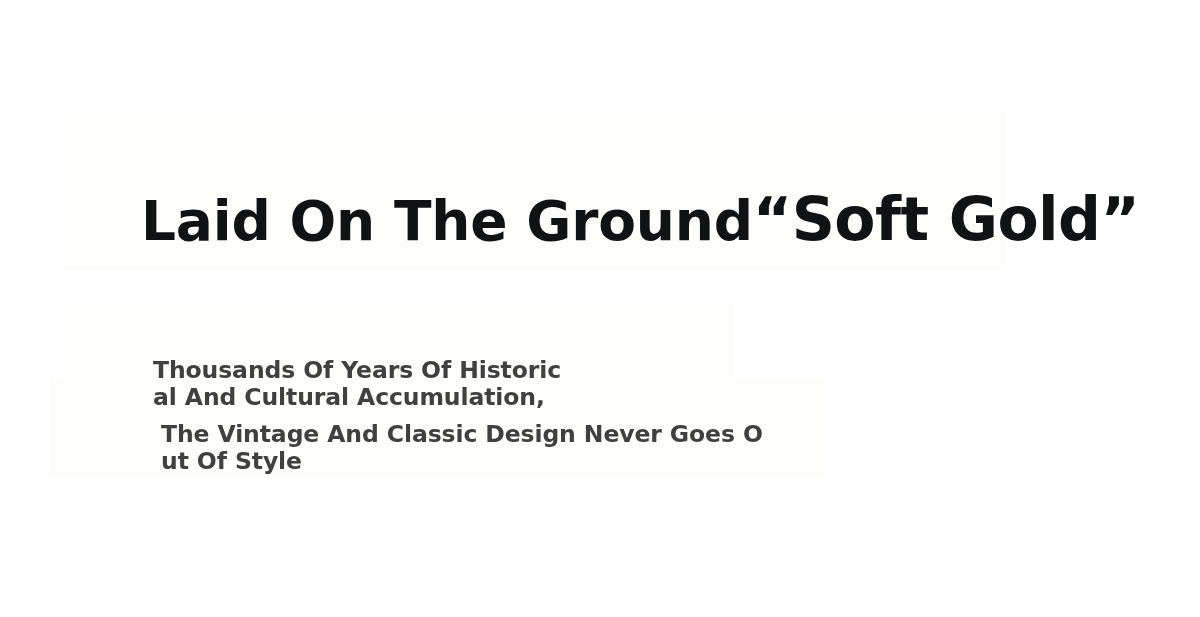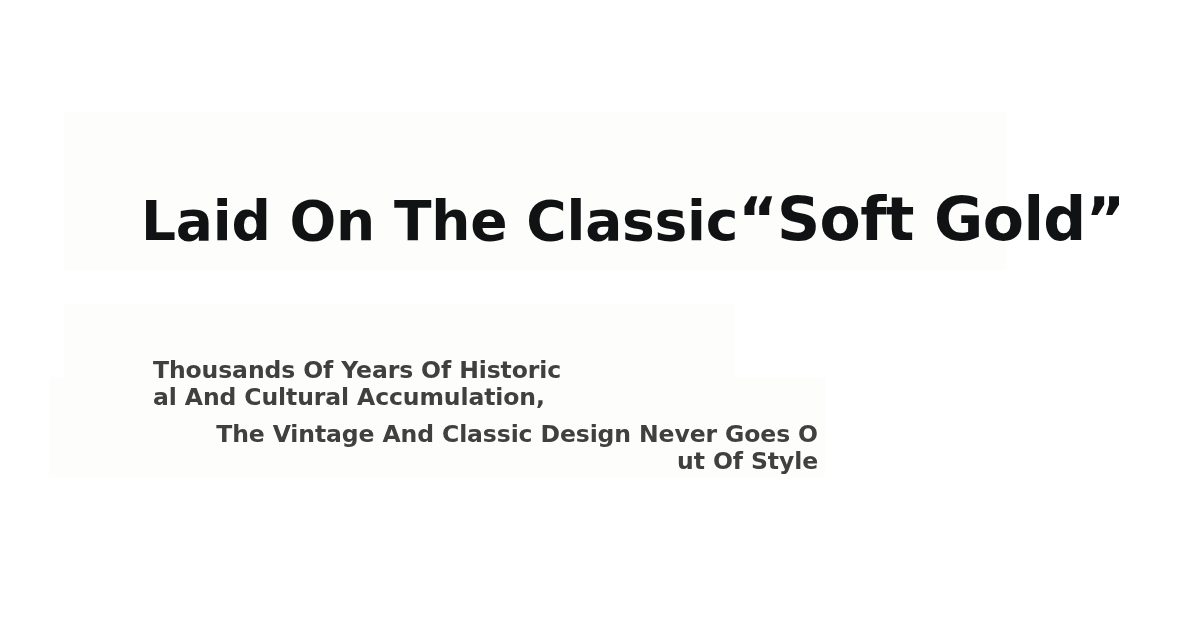--- a/index.html
+++ b/index.html
@@ -51,27 +51,27 @@
   .body-para {
     position: absolute;
     font-size: 23.5px;
     font-weight: 700;
     line-height: 27px;
     color: #404040;
     letter-spacing: -0.1px;
     white-space: pre-line;
   }
   #para-heritage { left: 153px; top: 333px; width: 470px; }
-  #para-style    { left: 138px; top: 397px; width: 680px; text-align: right; }
+  #para-style    { left: 161px; top: 397px; width: 680px; }
 </style>
 </head>
 <body>
 
 <div id="panel-hero" class="panel"></div>
 <div id="panel-body-a" class="panel"></div>
 <div id="panel-body-b" class="panel"></div>
 
-<h1 id="headline"><span class="seg-primary">Laid On The Classic</span><span class="seg-accent">“Soft Gold”</span></h1>
+<h1 id="headline"><span class="seg-primary">Laid On The Ground</span><span class="seg-accent">“Soft Gold”</span></h1>
 
 <p id="para-heritage" class="body-para">Thousands Of Years Of Historic
 al And Cultural Accumulation,</p>
 <p id="para-style" class="body-para">The Vintage And Classic Design Never Goes O
 ut Of Style</p>
 
 </body></html>

